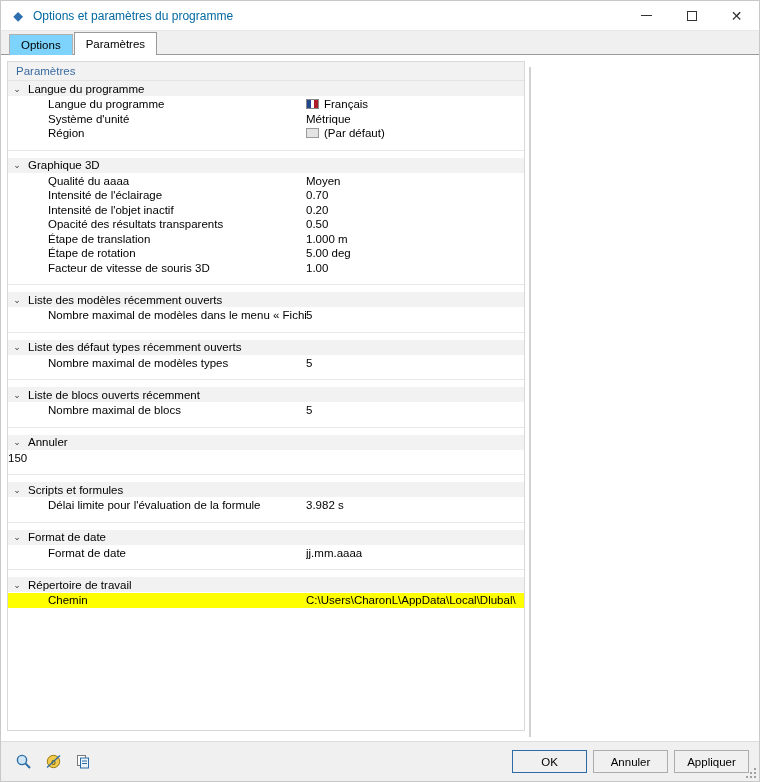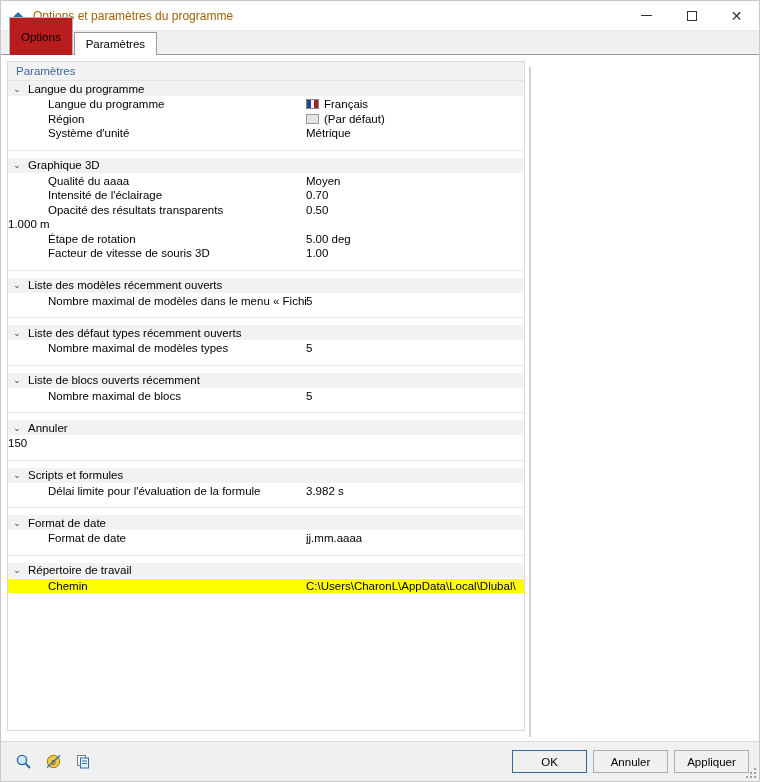--- a/index.html
+++ b/index.html
@@ -33,21 +33,21 @@
   }
   .app-icon .glyph {
     font-size: 12px; color: #2f6fb0;
     font-weight: bold;
     line-height: 16px;
     display: block; text-align: center;
   }
   .title-text {
     flex: 1 1 auto;
     font-size: 12px;
-    color: #a16207;
+    color: #0369a1;
     white-space: nowrap; overflow: hidden;
   }
   .win-btns { display: flex; height: 30px; flex: 0 0 auto; }
   .win-btn {
     width: 45px; height: 30px;
     display: flex; align-items: center; justify-content: center;
     font-size: 12px; color: #333;
     background: transparent;
   }
   .min-glyph { display:block; width:11px; height:1px; background:#333; }
@@ -56,27 +56,27 @@
   
   .tabstrip {
     height: 23px;
     background: #f0f0f0;
     display: flex; align-items: flex-end;
     padding-left: 8px;
     flex: 0 0 auto;
     position: relative;
   }
   .tab {
-    height: 38px;
+    height: 21px;
     padding: 0 11px;
     display: flex; align-items: center;
     font-size: 11.5px;
     border: 1px solid #b0b0b0;
     border-bottom: none;
-    background: #b91c1c;
+    background: #7dd3fc;
     margin-right: 1px;
     position: relative; top: 1px;
   }
   .tab.active {
     background: #ffffff;
     height: 23px;
     top: 1px;
     z-index: 3;
     border-color: #9a9a9a;
   }
@@ -255,58 +255,65 @@
           <div class="value">
             <span class="swatch flag-fr">
                 <i class="b"></i>
                 <i class="w"></i>
                 <i class="r"></i>
               </span>
             <span>Français</span>
           </div>
         </div>
         <div class="item-row">
+          <div class="label">Système d'unité</div>
+          <div class="value">
+            <span>Métrique</span>
+          </div>
+        </div>
+        <div class="item-row">
           <div class="label">Région</div>
           <div class="value">
             <span class="swatch swatch-plain"></span>
             <span>(Par défaut)</span>
           </div>
         </div>
-        <div class="item-row">
-          <div class="label">Système d'unité</div>
-          <div class="value">
-            <span>Métrique</span>
-          </div>
-        </div>
         <div class="group-end"></div>
         <div class="group-sep"></div>
 
         <div class="group-row">
           <span class="expander">⌄</span>
           <span class="group-label">Graphique 3D</span>
         </div>
         <div class="item-row">
           <div class="label">Qualité du aaaa</div>
           <div class="value">
               <span>Moyen</span>
             </div>
         </div>
         <div class="item-row">
           <div class="label">Intensité de l'éclairage</div>
           <div class="value">
               <span>0.70</span>
             </div>
         </div>
         <div class="item-row">
+          <div class="label">Intensité de l'objet inactif</div>
+          <div class="value">
+              <span>0.20</span>
+            </div>
+        </div>
+        <div class="item-row">
           <div class="label">Opacité des résultats transparents</div>
           <div class="value">
               <span>0.50</span>
             </div>
         </div>
         <div class="item-row">
+          <div class="label">Étape de translation</div>
           <div class="value">
               <span>1.000 m</span>
             </div>
         </div>
         <div class="item-row">
           <div class="label">Étape de rotation</div>
           <div class="value">
               <span>5.00 deg</span>
             </div>
         </div>

